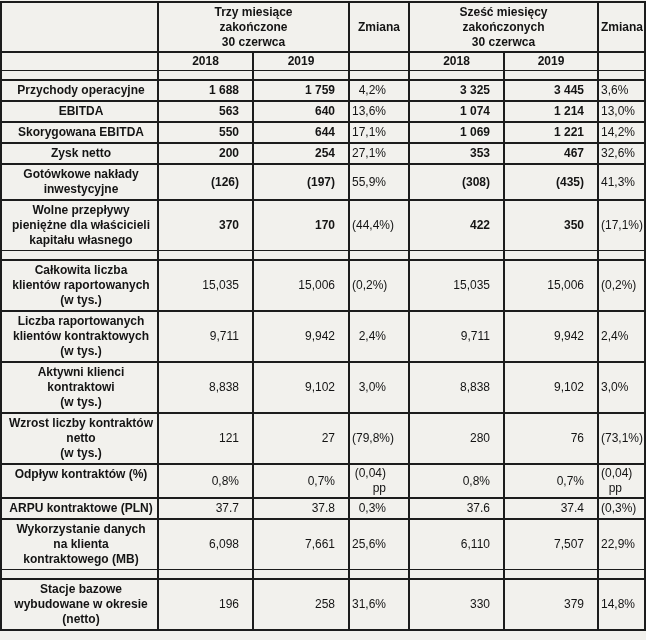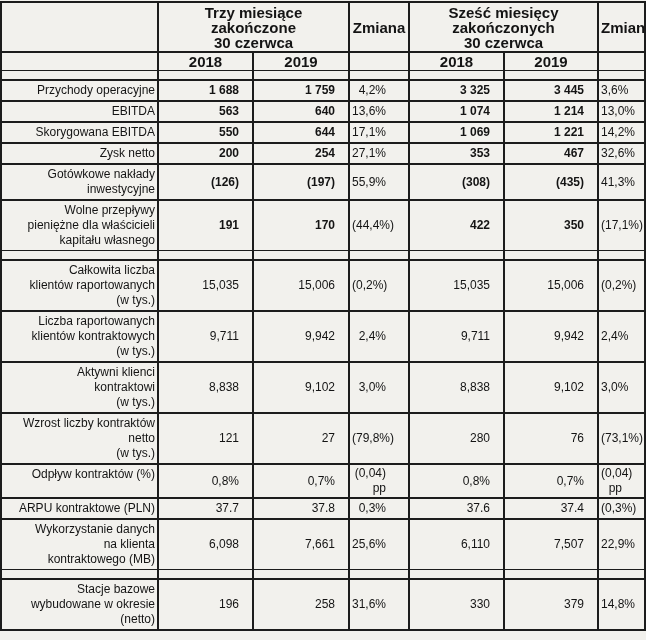--- a/index.html
+++ b/index.html
@@ -38,32 +38,32 @@
     font-size: 12px;
     line-height: 15px;
     padding: 1px 2px;
     overflow: hidden;
   }
   thead th {
     font-weight: bold;
     text-align: center;
     vertical-align: middle;
     white-space: pre-line;
-    font-size: 15px;
+    font-size: 12px;
   }
   tr.h1 { height: 50px; }
   tr.h2 { height: 17px; }
   tr.spacer td {
     height: 8px;
     padding: 0;
     border-top: 1px solid #1c1c1c;
   }
   td.lbl {
-    text-align: right;
-    font-weight: normal;
+    text-align: center;
+    font-weight: bold;
     vertical-align: top;
     white-space: pre-line;
     padding: 2px 2px 2px 5px;
   }
   td.val {
     text-align: right;
     vertical-align: middle;
     white-space: nowrap;
     padding-right: 13px;
     margin-left: 32px;
@@ -170,21 +170,21 @@
     <td class="chg">55,9%</td>
     <td class="val">(308)</td>
     <td class="val">(435)</td>
     <td class="chg">41,3%</td>
   </tr>
 
   <tr class="bold-values">
     <td class="lbl">Wolne przepływy
 pieniężne dla właścicieli
 kapitału własnego</td>
-    <td class="val">191</td>
+    <td class="val">370</td>
     <td class="val">170</td>
     <td class="chg">(44,4%)</td>
     <td class="val">422</td>
     <td class="val">350</td>
     <td class="chg">(17,1%)</td>
   </tr>
 
   <tr class="spacer">
     <td></td>
           <td></td>

